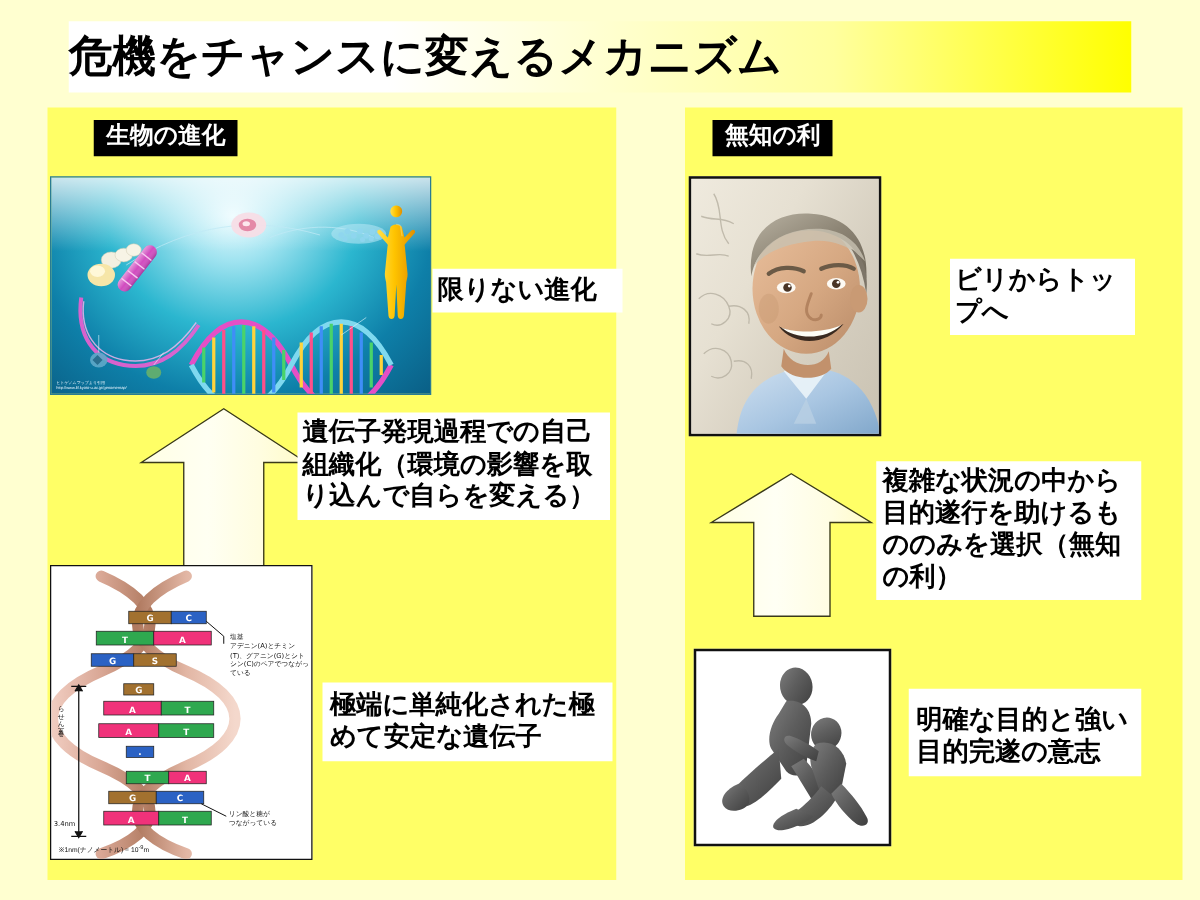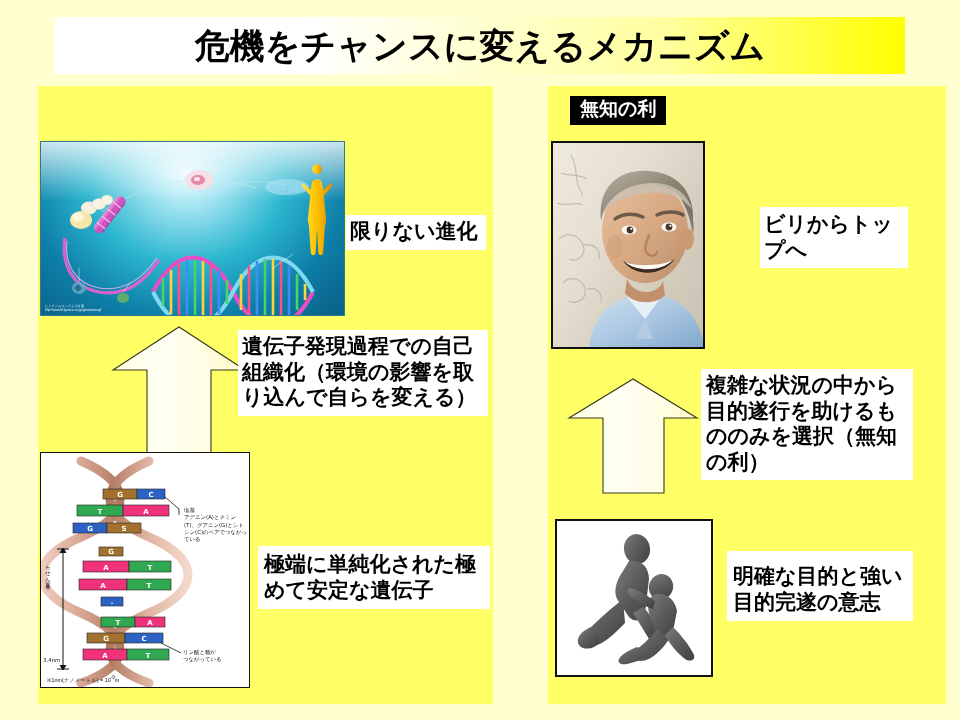--- a/index.html
+++ b/index.html
@@ -24,21 +24,20 @@
     position: absolute;
     left: 55px; top: 17px;
     width: 850px; height: 57px;
     background: linear-gradient(to right, #ffffff 0%, #ffffff 30%, #ffff9e 72%, #ffff00 100%);
   }
   #title-text {
     position: absolute;
     left: 55px; top: 17px;
     width: 850px; height: 57px;
     line-height: 57px;
-    text-align: center;
     font-size: 35px;
     font-weight: bold;
     color: #000;
     letter-spacing: 0px;
     white-space: nowrap;
   }
 
   
   .panel {
     position: absolute;
@@ -127,22 +126,22 @@
   
   .callout {
     position: absolute;
     background: #ffffff;
     color: #000000;
     font-weight: bold;
     line-height: 1.22;
     box-sizing: border-box;
   }
   #callout-limitless {
-    left: 346px; top: 215px; width: 140px;
-    font-size: 21px; padding: 4px 3px 5px 4px; font-family: Liberation Serif, serif;
+    left: 346px; top: 215px; width: 152px;
+    font-size: 21px; padding: 4px 3px 5px 4px;
   }
   #callout-selforg {
     left: 238px; top: 330px; width: 250px;
     font-size: 21px; padding: 3px 4px 6px 4px;
   }
   #callout-simple {
     left: 258px; top: 546px; width: 232px;
     font-size: 21px; padding: 5px 4px 7px 6px;
   }
   #callout-top {
@@ -166,20 +165,21 @@
 </head>
 <body>
 
 <div id="slide">
 
   <div id="title-band"></div>
   <div id="title-text">危機をチャンスに変えるメカニズム</div>
 
   <div class="panel" id="panel-left"></div>
 
+  <div class="section-header" id="header-bio">生物の進化</div>
 
   <div class="img-frame" id="fig-genome">
     <div class="gm-top-fade"></div>
     <svg width="305" height="175" viewBox="0 0 305 175">
 
       <path d="M60 70 C110 38 160 30 215 46" stroke="#bfe9f5" stroke-width="0.7" fill="none" opacity=".85"></path>
       <path d="M175 48 C205 36 235 38 258 48" stroke="#bfe9f5" stroke-width="0.7" fill="none" opacity=".85"></path>
 
       <g transform="translate(78,52) rotate(38)">
         <rect x="0" y="0" width="11" height="44" rx="5.5" fill="#d14bbf"></rect>

